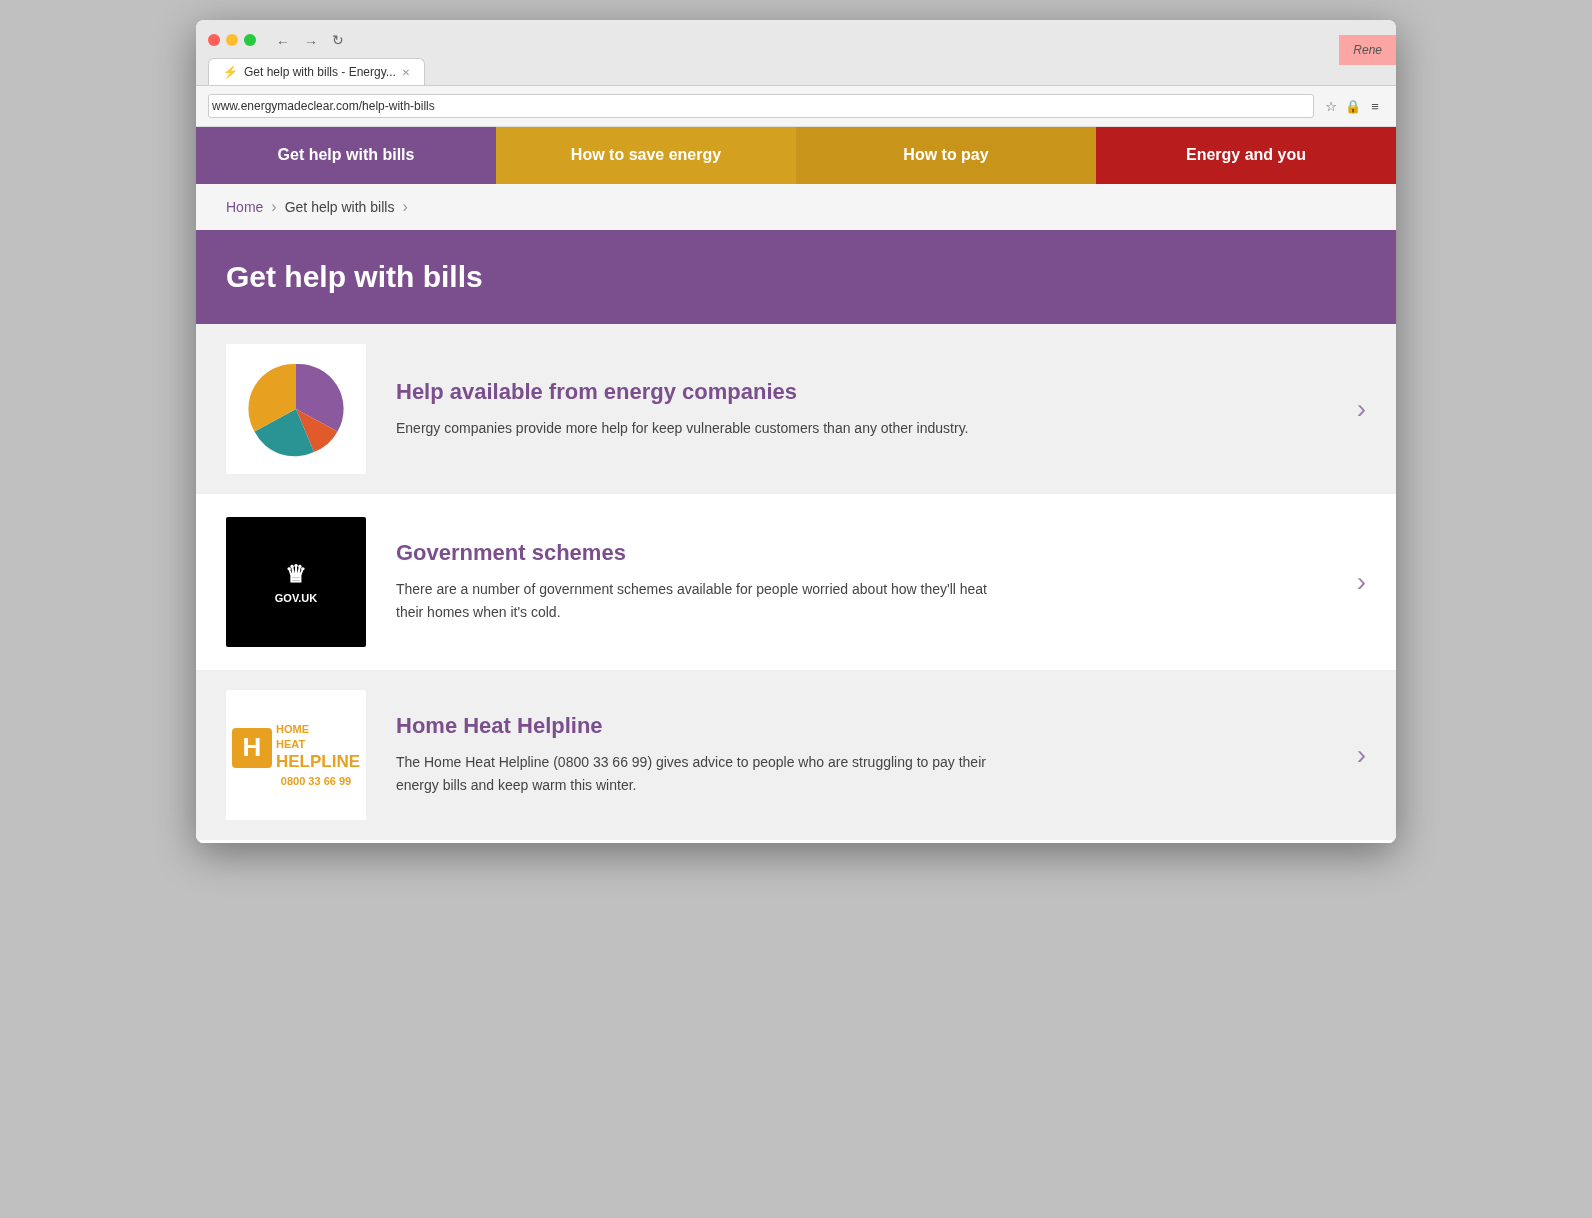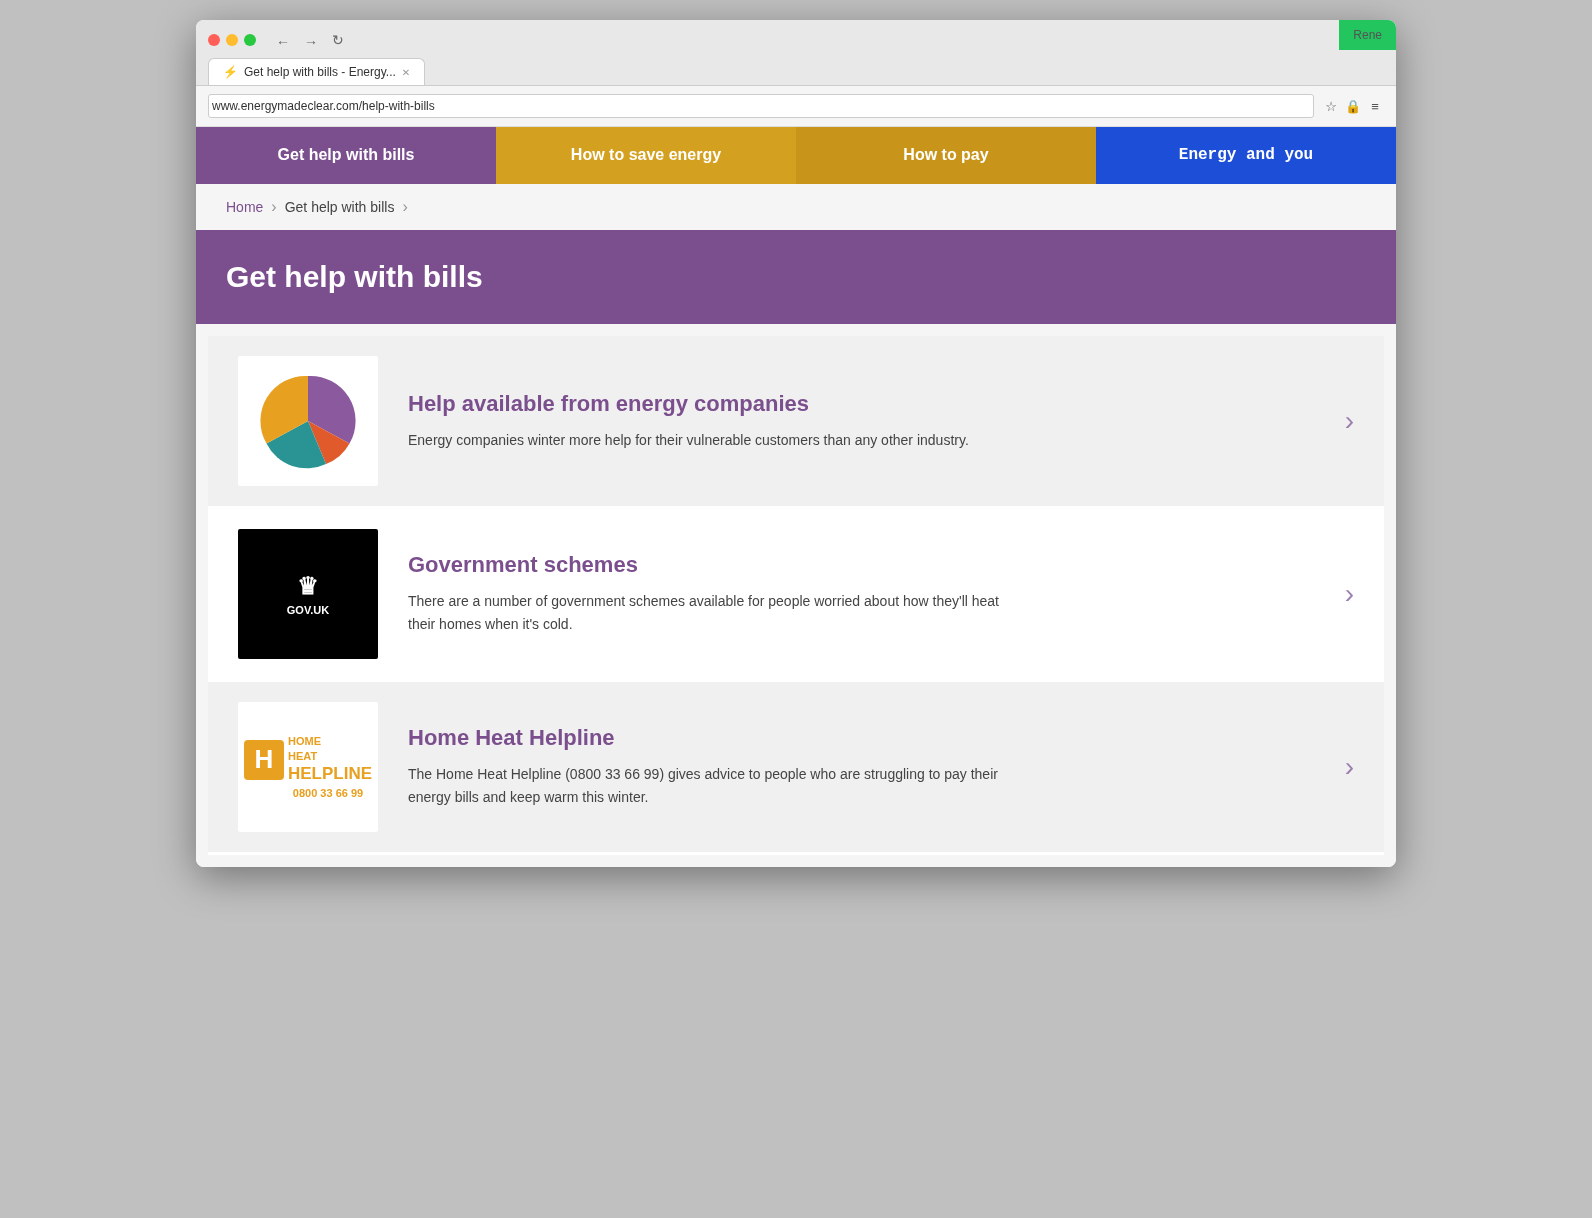--- a/index.html
+++ b/index.html
@@ -53,25 +53,26 @@
       font-size: 12px;
       color: #333;
       display: flex;
       align-items: center;
       gap: 6px;
       border: 1px solid #ccc;
       border-bottom: none;
     }
     .tab-close { color: #999; font-size: 10px; cursor: pointer; }
     .rene-badge {
-      position: absolute; right: 0; top: 0;
-      background: #22c55e;
+      position: absolute; right: 0; top: 15px;
+      background: #fca5a5;
       padding: 8px 14px;
       font-size: 12px;
       color: #555;
+      font-style: italic;
     }
 
     .browser-addressbar {
       background: #f5f5f5;
       padding: 8px 12px;
       display: flex;
       align-items: center;
       gap: 8px;
       border-bottom: 1px solid #ddd;
       position: relative;
@@ -113,21 +114,21 @@
       color: #fff;
       font-size: 16px;
       font-weight: bold;
       cursor: pointer;
       line-height: 1.3;
     }
     .nav-item.active { background: #7b4f8e; }
     .nav-item.orange { background: #e07020; }
     .nav-item.yellow { background: #d4a020; padding-left: 16px; }
     .nav-item.gold { background: #c8951a; }
-    .nav-item.teal { background: #1d4ed8; font-family: Liberation Mono, monospace; }
+    .nav-item.teal { background: #b91c1c; }
 
     
     .breadcrumb {
       padding: 14px 30px;
       display: flex;
       align-items: center;
       gap: 8px;
       font-size: 14px;
       background: #f5f5f5;
     }
@@ -141,21 +142,21 @@
       padding: 30px 30px 30px 30px;
       color: #fff;
     }
     .hero-banner h1 {
       font-size: 30px;
       font-weight: bold;
     }
 
     
     .cards-container {
-      padding: 12px;
+      padding: 0;
     }
 
     .card {
       background: #f0f0f0;
       display: flex;
       align-items: center;
       padding: 20px 30px;
       border-bottom: 3px solid #fff;
       cursor: pointer;
       position: relative;
@@ -291,21 +292,21 @@
 
             <path d="M50,50 L91.5,72.5 A45,45 0 0,1 68,93 Z" fill="#e05a2b"></path>
 
             <path d="M50,50 L68,93 A45,45 0 0,1 8.5,72.5 Z" fill="#2a9494"></path>
 
             <path d="M50,50 L8.5,72.5 A45,45 0 0,1 50,5 Z" fill="#e8a020"></path>
           </svg>
         </div>
         <div class="card-text">
           <div class="card-title">Help available from energy companies</div>
-          <div class="card-desc">Energy companies winter more help for their vulnerable customers than any other industry.</div>
+          <div class="card-desc">Energy companies provide more help for keep vulnerable customers than any other industry.</div>
         </div>
         <div class="card-arrow">›</div>
       </div>
 
       <div class="card" style="background:#fff;">
         <div class="card-image" style="background:#000; padding:0;">
           <div class="govuk-badge">
             <span class="crown-icon">♛</span>
             <span>GOV.UK</span>
           </div>

